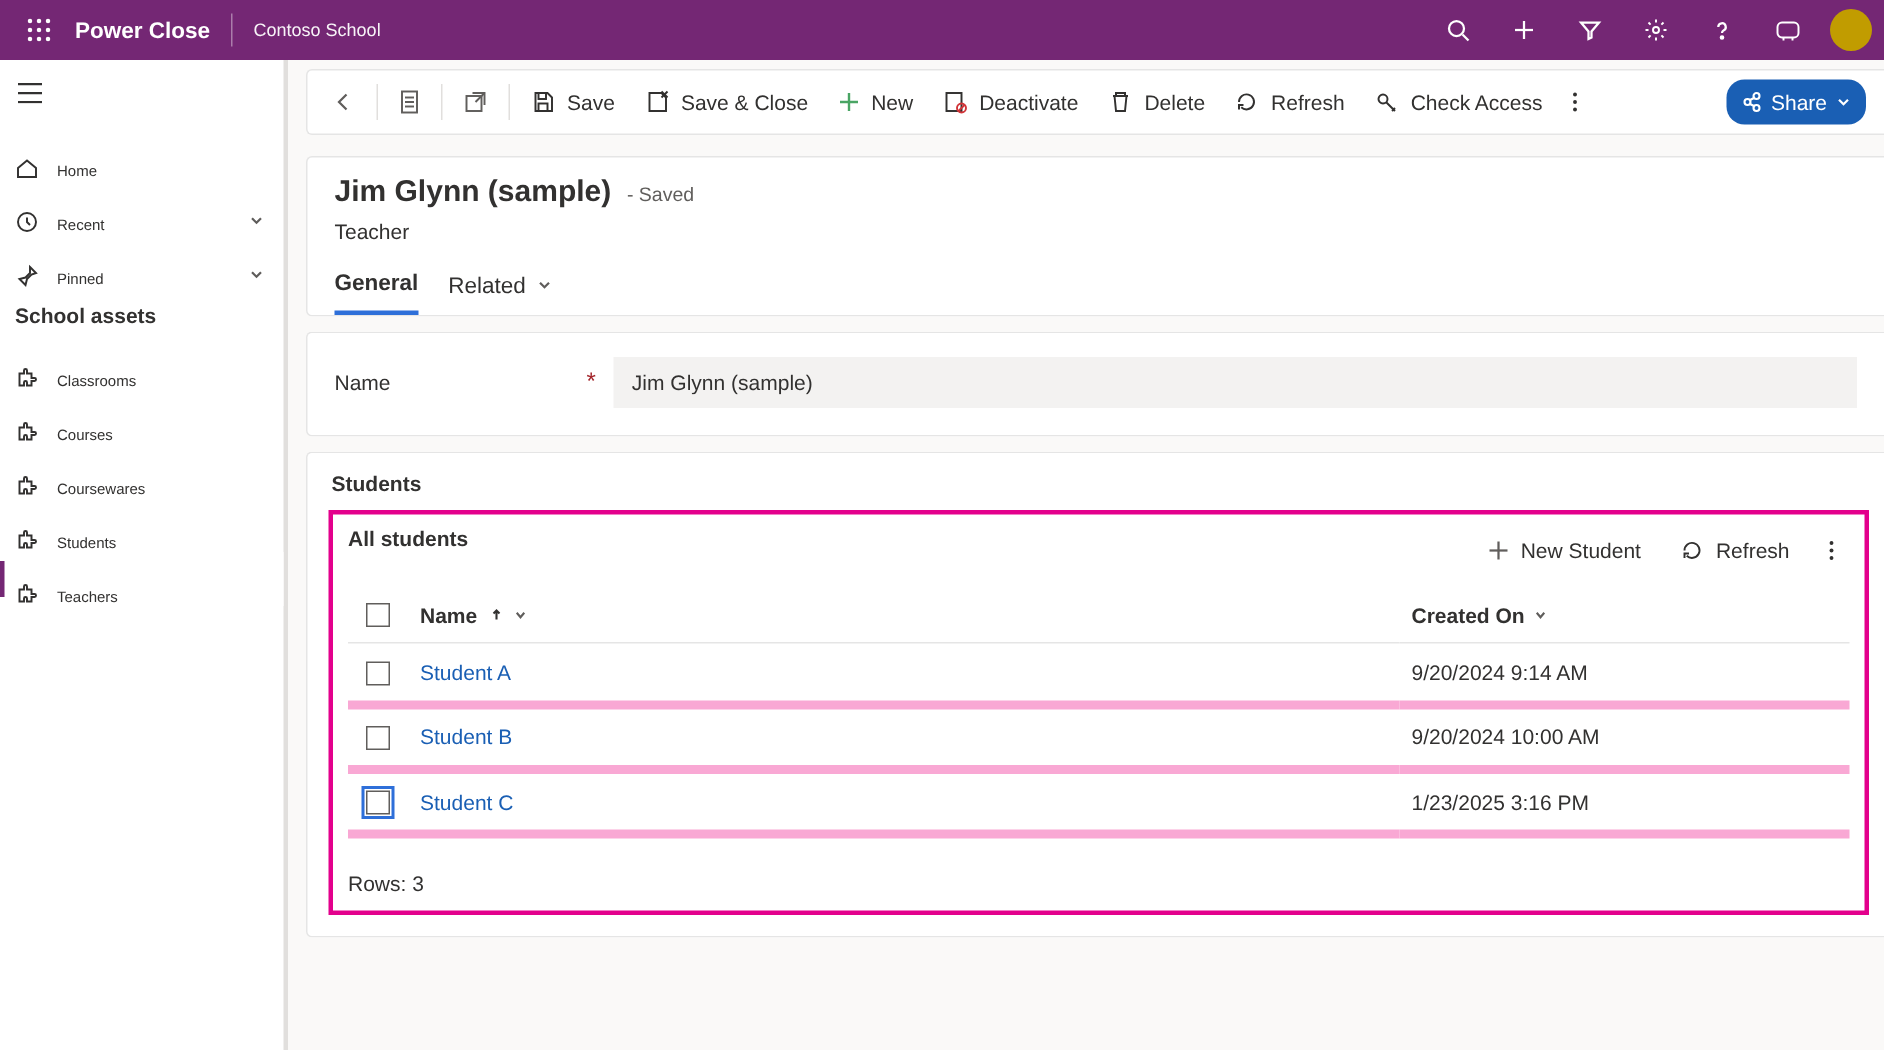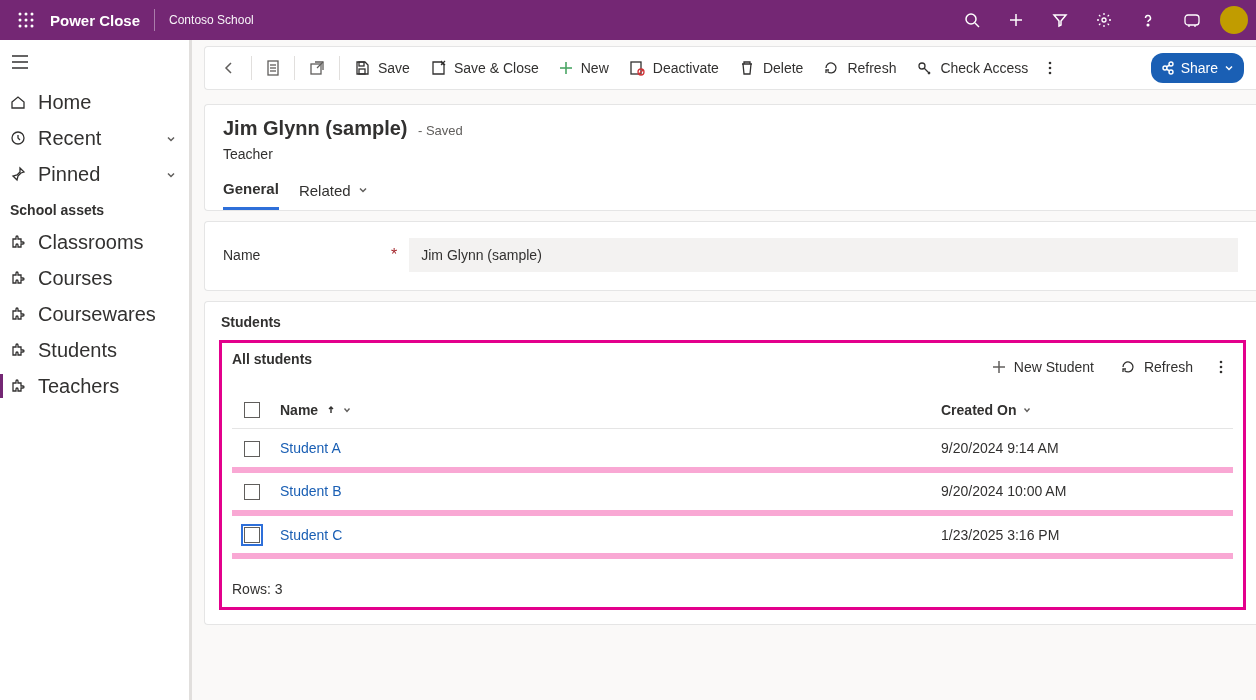--- a/index.html
+++ b/index.html
@@ -30,21 +30,21 @@
   .main { display: flex; height: calc(100% - 40px); }
   .sidebar {
     width: 192px;
     background: #fff;
     border-right: 3px solid #e1dfdd;
     display: flex; flex-direction: column;
     flex-shrink: 0;
   }
   .sidebar .hamburger { height: 44px; display: flex; align-items: center; padding-left: 12px; }
   .nav-item {
-    height: 36px; display: flex; align-items: center; padding: 0 12px 0 10px; font-size: 20px; cursor: pointer; gap: 12px;
+    height: 36px; display: flex; align-items: flex-end; padding: 0 12px 0 10px; font-size: 10px; cursor: pointer; gap: 12px;
   }
   .nav-item .chev { margin-left: auto; color: #605e5c; }
   .nav-item.selected { background: #fff; position: relative; }
   .nav-item.selected::before {
     content: ""; position: absolute; left: 0; top: 6px; bottom: 6px; width: 3px; background: #742774;
   }
   .nav-group-label {
     padding: 10px 10px 6px 10px; font-size: 14px; font-weight: 600; color: #323130;
   }
 

